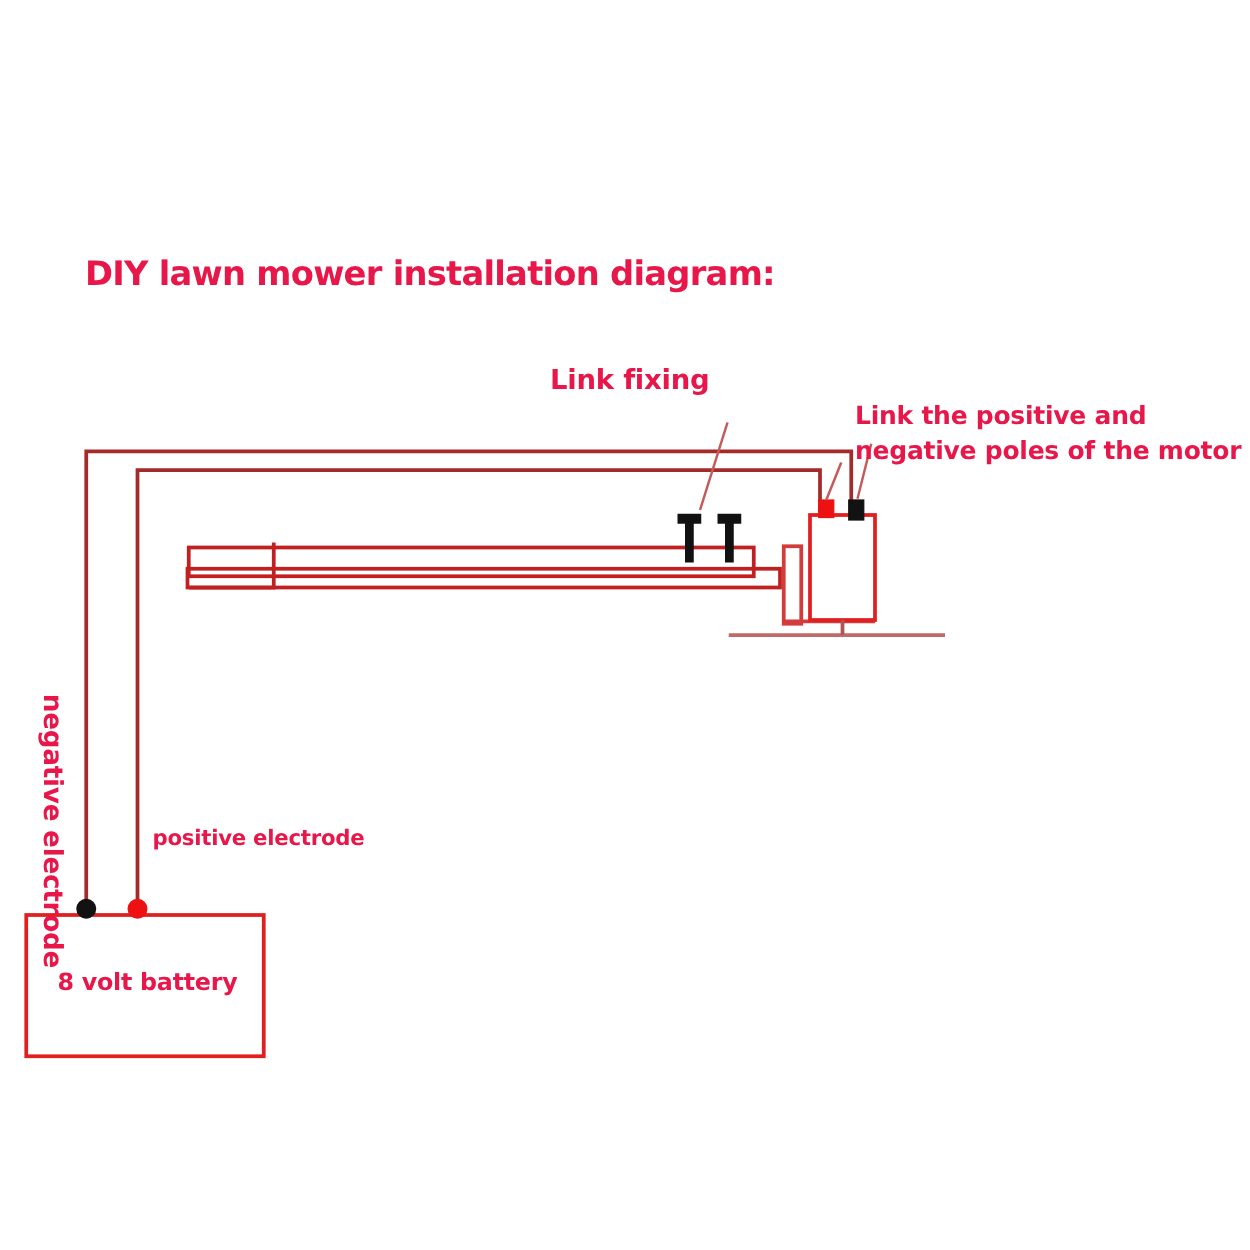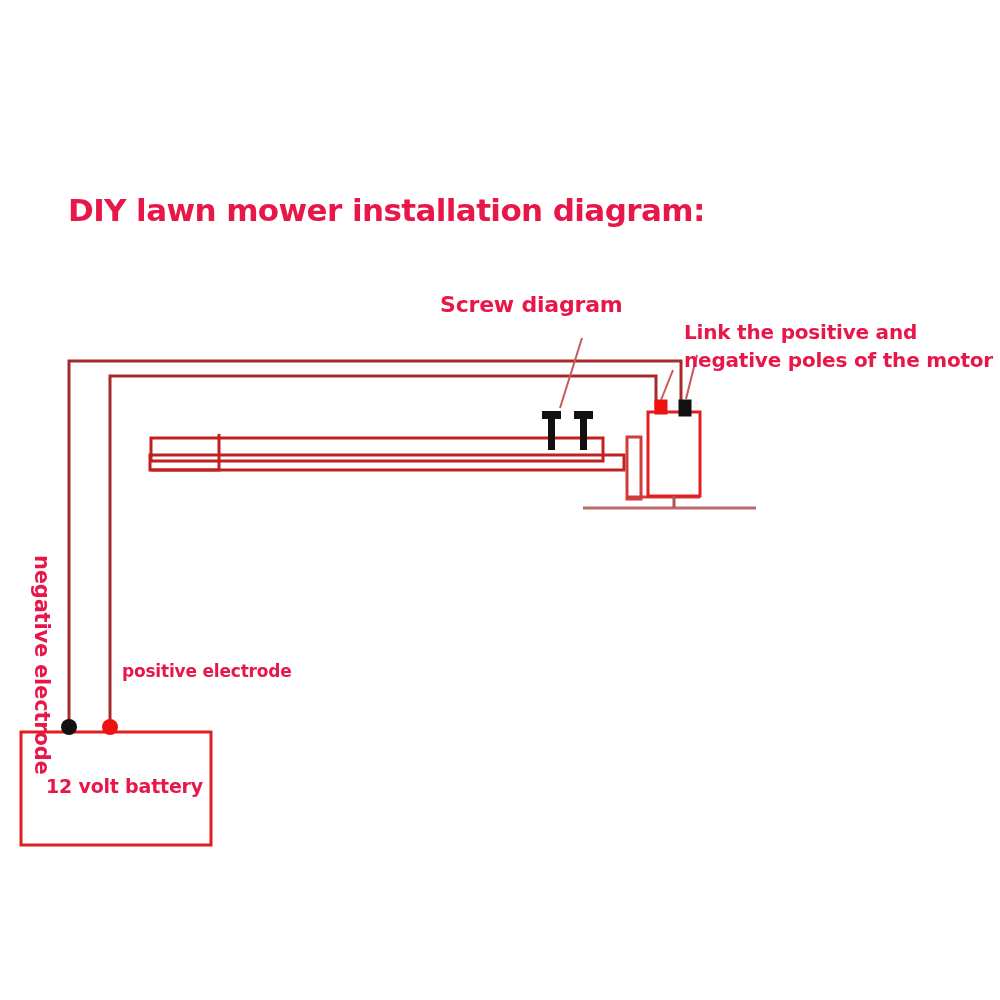--- a/index.html
+++ b/index.html
@@ -26,22 +26,22 @@
     position: absolute;
     color: #e8174a;
     font-family: "DejaVu Sans", "Liberation Sans", sans-serif;
     font-weight: bold;
     white-space: nowrap;
     letter-spacing: -0.2px;
     -webkit-font-smoothing: antialiased;
   }
   #title-label {
     left: 68px;
-    top: 192px;
-    font-size: 31px;
+    top: 204px;
+    font-size: 27px;
     letter-spacing: -0.6px;
   }
   #screw-fixing-label {
     left: 440px;
     top: 292px;
     font-size: 22px;
   }
   #motor-poles-label {
     left: 684px;
     top: 318px;
@@ -116,26 +116,26 @@
 
     <rect x="21" y="732" width="190" height="113" fill="#ffffff" stroke="#e02020" stroke-width="3"></rect>
 
     <circle cx="69" cy="727" r="8" fill="#121212"></circle>
     <circle cx="110" cy="727" r="8" fill="#ee1111"></circle>
 
   </svg>
 
   <div class="lbl" id="title-label">DIY lawn mower installation diagram:</div>
 
-  <div class="lbl" id="screw-fixing-label">Screw diagram</div>
+  <div class="lbl" id="screw-fixing-label">Link fixing</div>
 
   <div class="lbl" id="motor-poles-label">
     <span>Link the positive and</span>
     <span>negative poles of the motor</span>
   </div>
 
   <div class="lbl" id="positive-electrode-label">positive electrode</div>
 
   <div class="lbl" id="negative-electrode-label">negative electrode</div>
 
-  <div class="lbl" id="battery-text-label">12 volt battery</div>
+  <div class="lbl" id="battery-text-label">8 volt battery</div>
 
 </div>
 
 </body></html>

